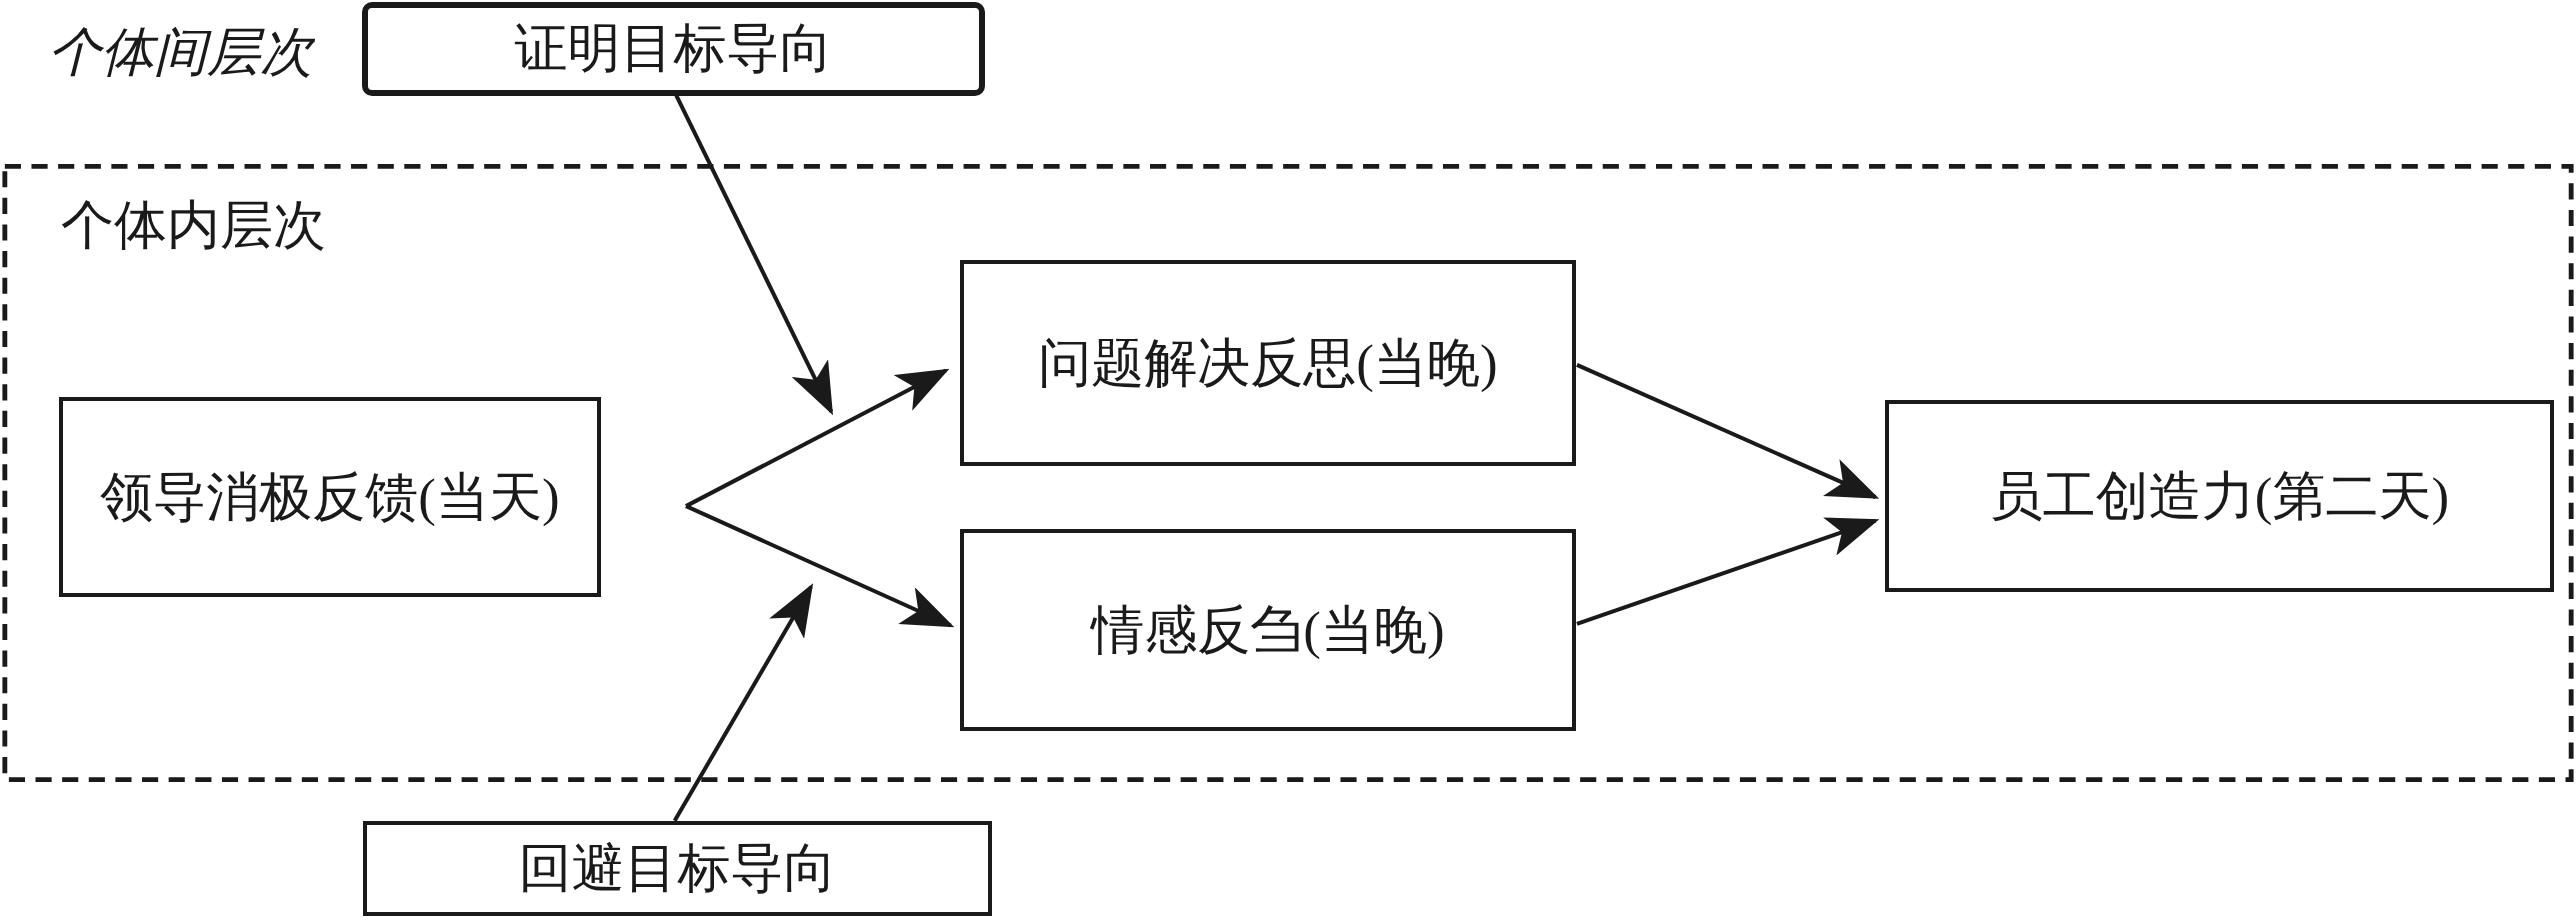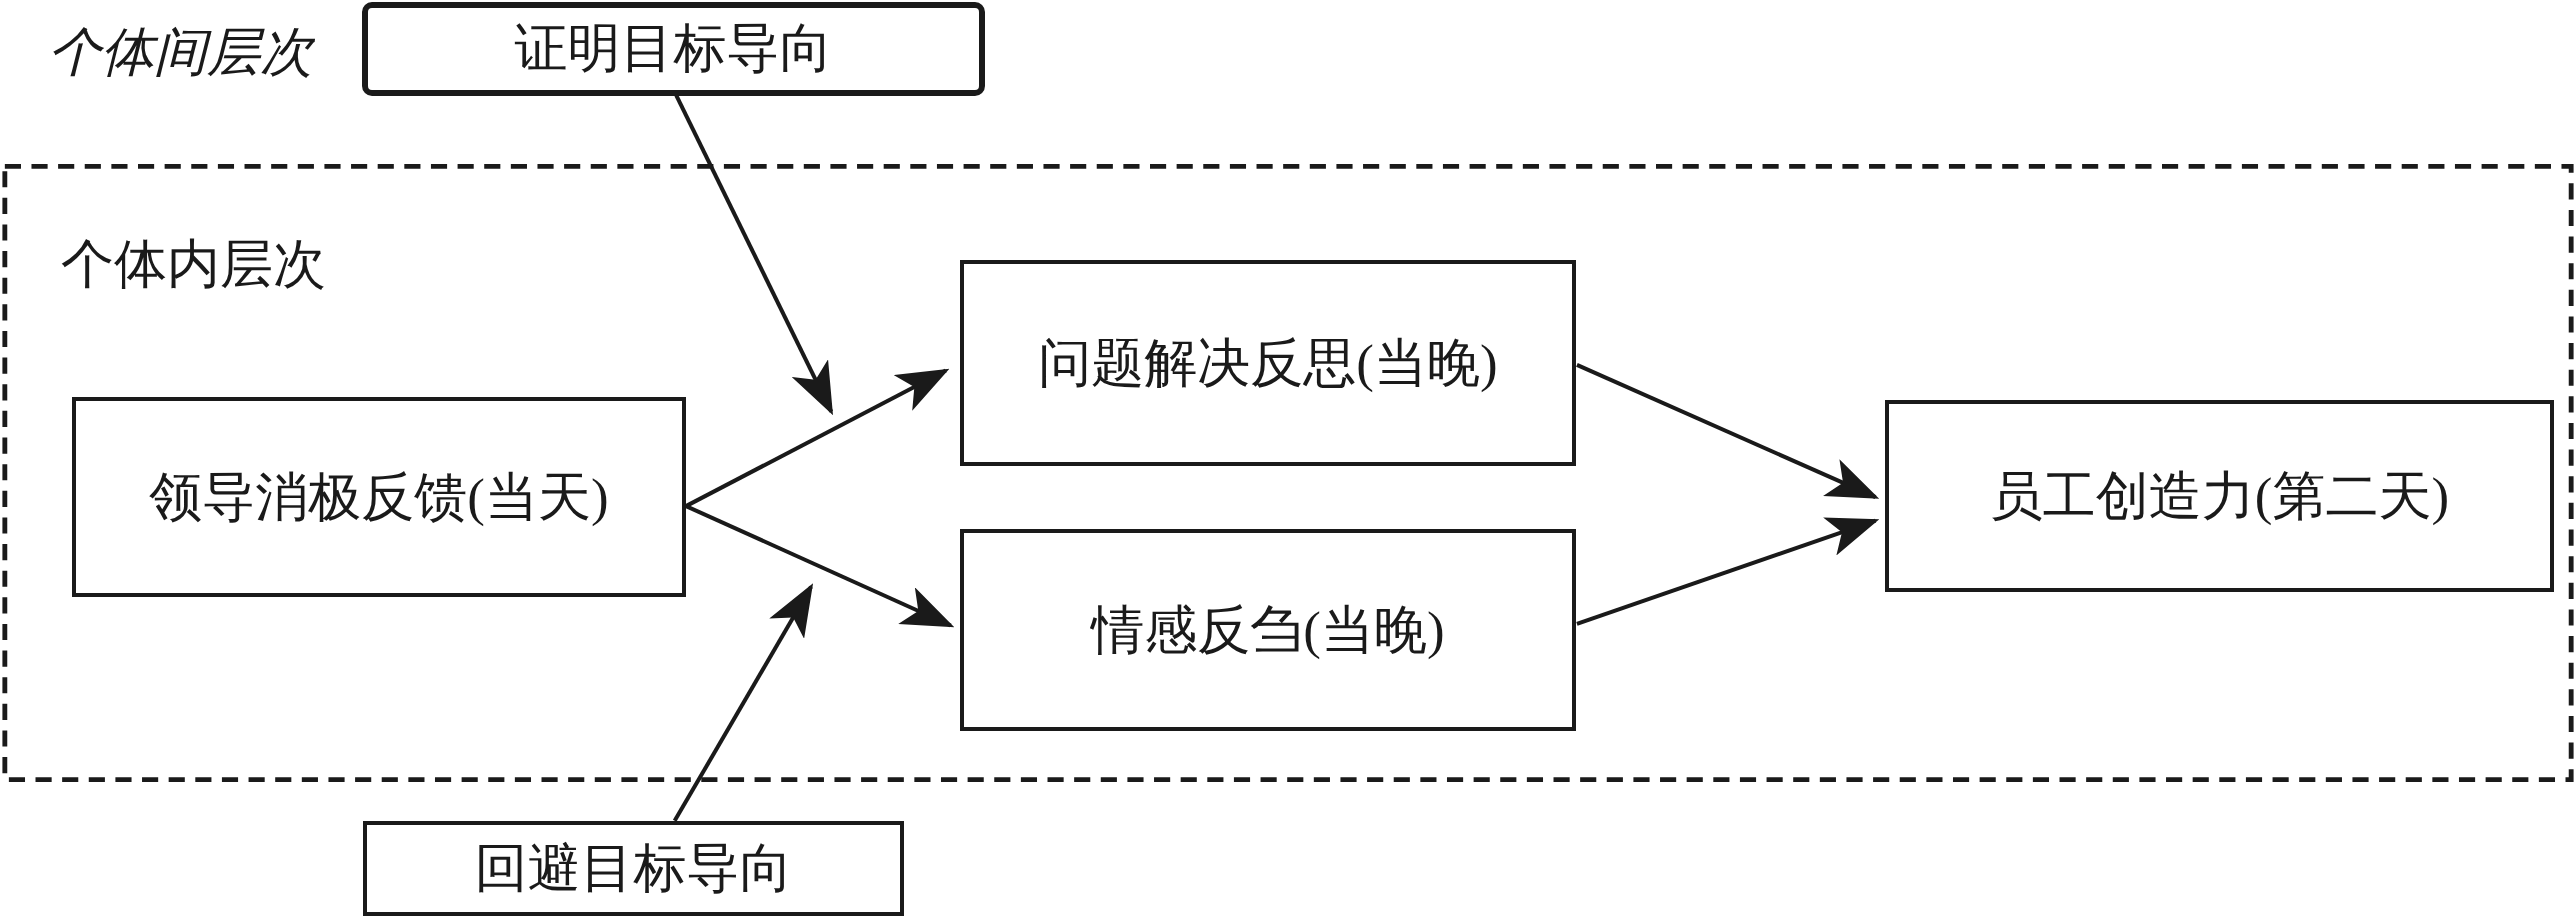--- a/index.html
+++ b/index.html
@@ -20,27 +20,27 @@
     border:4.8px solid #1a1a1a;
     background:#ffffff;
     display:flex; align-items:center; justify-content:center;
     font-size:53px; line-height:1; white-space:nowrap;
   }
   .level-label {
     position:absolute; z-index:2;
     font-size:53px; line-height:1; white-space:nowrap;
   }
   #box-prove        { left:362px;  top:1.6px;    width:623px; height:94px; border-width:6.5px;border-radius:10px; }
-  #box-feedback     { left:72px;   top:397px;  width:614px; height:200px; }
+  #box-feedback     { left:59px;   top:397px;  width:542px; height:200px; }
   #box-reflection   { left:960px; top:260px;  width:616px; height:206px; }
   #box-rumination   { left:960px; top:529px;  width:616px; height:202px; }
   #box-creativity   { left:1885px; top:400px;  width:669px; height:192px; }
-  #box-avoid        { left:363px;  top:821px; width:541px; height:95px; }
+  #box-avoid        { left:363px;  top:821px; width:629px; height:95px; }
   #label-between    { left:48px;   top:26px;font-style:italic; }
-  #label-within     { left:61px;   top:199px;margin-top:39px; }
+  #label-within     { left:61px;   top:199px; }
 </style>
 </head>
 <body>
 
 <svg class="wires" width="2576" height="921" viewBox="0 0 3192 1141">
   <defs>
     <marker id="arrowhead" markerWidth="13" markerHeight="10" refX="12" refY="5" orient="auto">
       <path d="M0,0 L13,5 L0,10 L3.2,5 Z" fill="#1a1a1a"></path>
     </marker>
   </defs>

